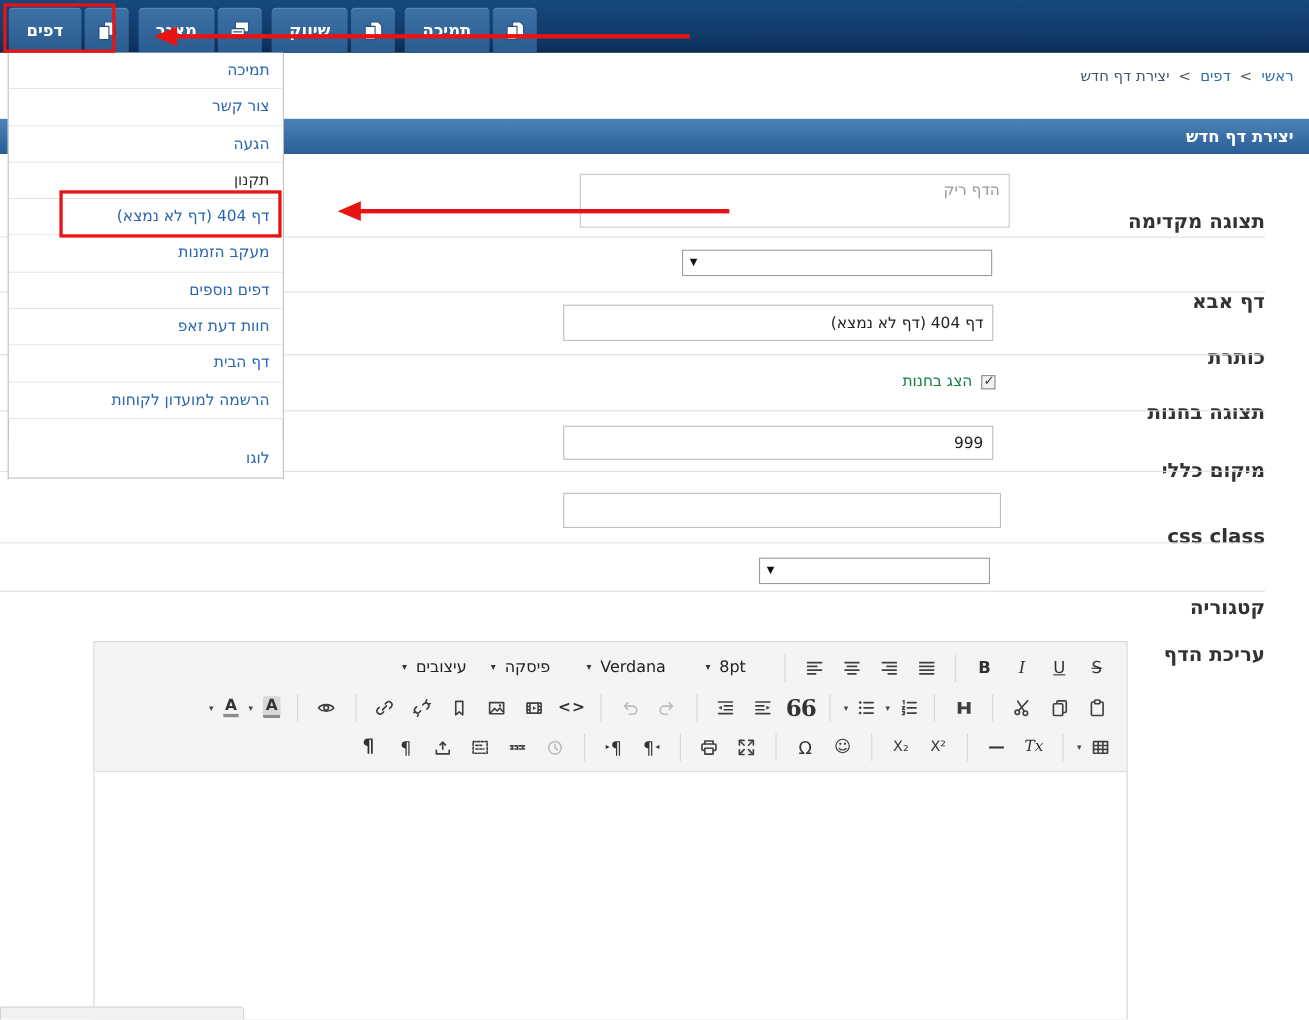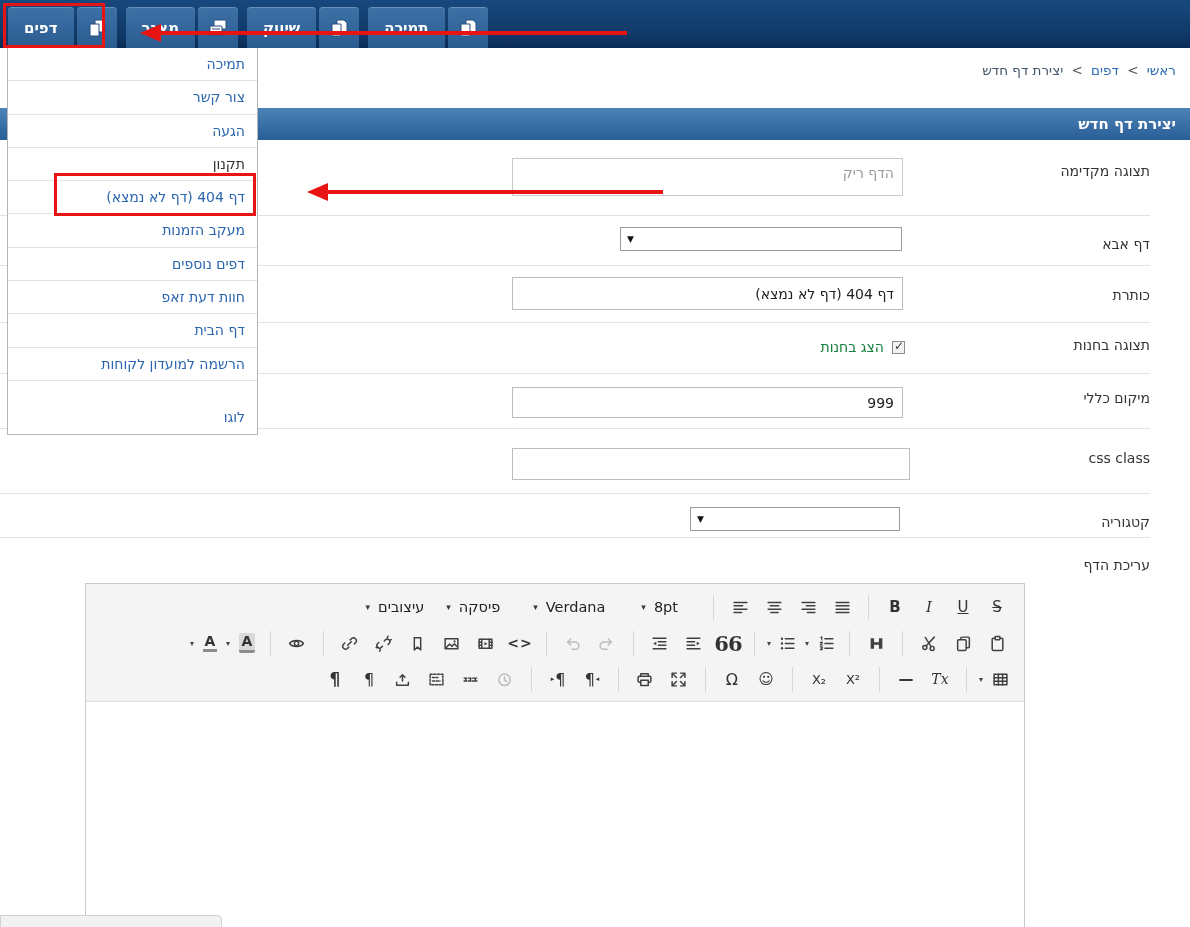--- a/index.html
+++ b/index.html
@@ -33,21 +33,21 @@
   .crumb-current { color:#44566b; }
 
   
   .page-header { position:absolute; top:108px; left:0; width:1190px; height:32px;
     background:linear-gradient(180deg,#4c83b6 0%,#2a5e97 100%);
     display:flex; align-items:center; padding-right:14px; }
   .page-header span { color:#fff; font-weight:bold; font-size:15px; }
 
   
   .sep { position:absolute; right:40px; left:0; height:1px; background:#e2e2e2; }
-  .flabel { position:absolute; right:40px; font-size:14px; font-weight:normal; color:#333; white-space:nowrap; }
+  .flabel { position:absolute; right:40px; font-size:18px; font-weight:bold; color:#333; white-space:nowrap;margin-top:28px; }
   .tinput { position:absolute; border:1px solid #bdbdbd; background:#fff; font-size:14px;
     color:#222; text-align:right; padding:0 8px; direction:rtl; font-family:inherit; }
   .preview-box { position:absolute; border:1px solid #c8c8c8; background:#fff;
     color:#9a9a9a; font-size:14px; text-align:right; padding:6px 8px 0 0; }
   .fselect { position:absolute; border:1px solid #9a9a9a; background:#fff; cursor:pointer; }
   .sel-caret { position:absolute; left:6px; top:50%; transform:translateY(-50%);
     font-size:9px; color:#111; }
   .chk-wrap { position:absolute; display:flex; align-items:center; gap:8px; direction:rtl; }
   .checkbox { width:13px; height:13px; border:1px solid #8a8a8a; background:#f2f2f2;
     position:relative; cursor:pointer; }
@@ -161,21 +161,21 @@
     <span class="crumb-link">דפים</span>
     <span class="crumb-sep">&gt;</span>
     <span class="crumb-current">יצירת דף חדש</span>
   </div>
 
   <div class="page-header">
     <span>יצירת דף חדש</span>
   </div>
 
   <div class="flabel" style="top:163px">תצוגה מקדימה</div>
-  <div class="preview-box" style="top:158px; right:287px; width:391px; height:38px">הדף ריק</div>
+  <div class="preview-box" style="top:158px; right:272px; width:391px; height:49px">הדף ריק</div>
   <div class="sep" style="top:215px"></div>
 
   <div class="flabel" style="top:236px">דף אבא</div>
   <div class="fselect" style="top:227px; right:288px; width:282px; height:24px">
     <span class="sel-caret">▼</span>
   </div>
   <div class="sep" style="top:265px"></div>
 
   <div class="flabel" style="top:287px">כותרת</div>
   <input class="tinput" style="top: 277px; right: 287px; width: 391px; height: 33px;" value="דף 404 (דף לא נמצא)">

